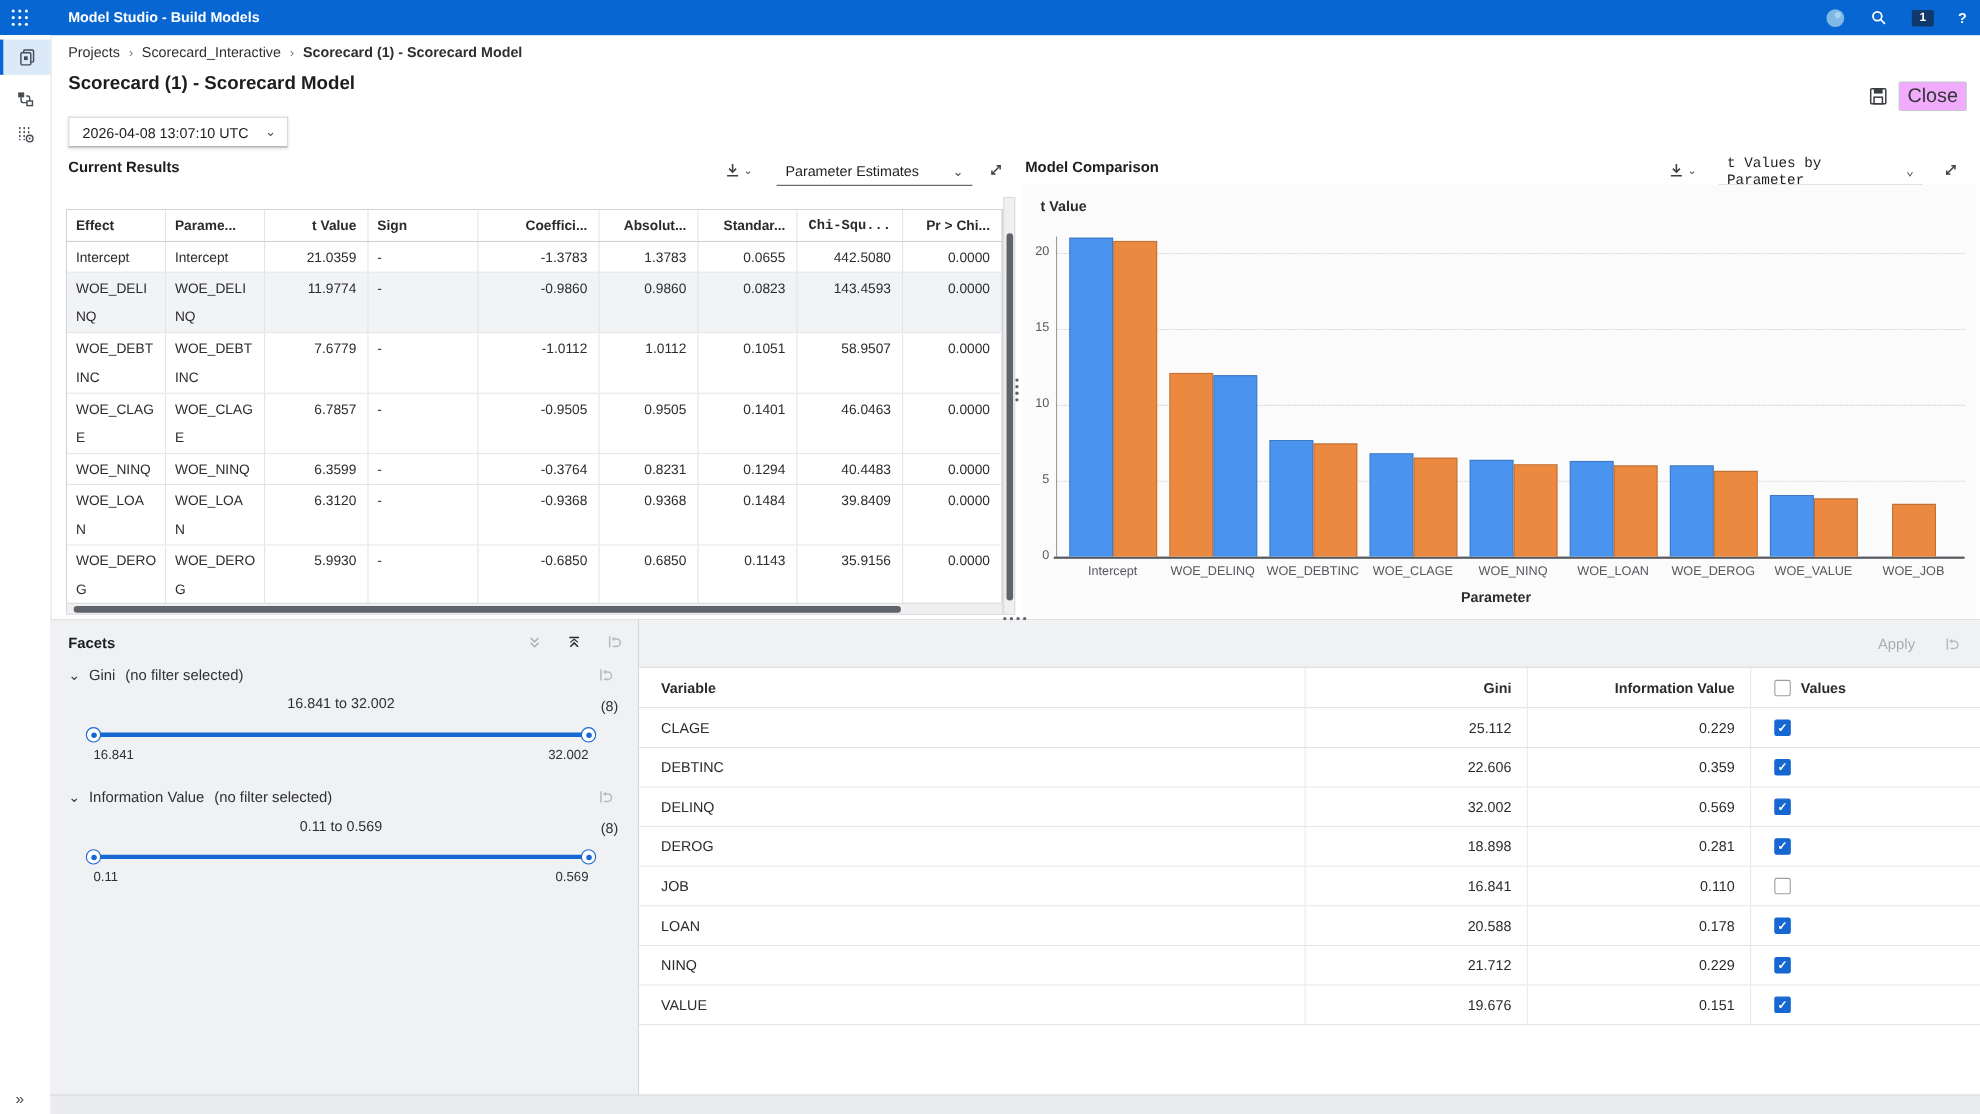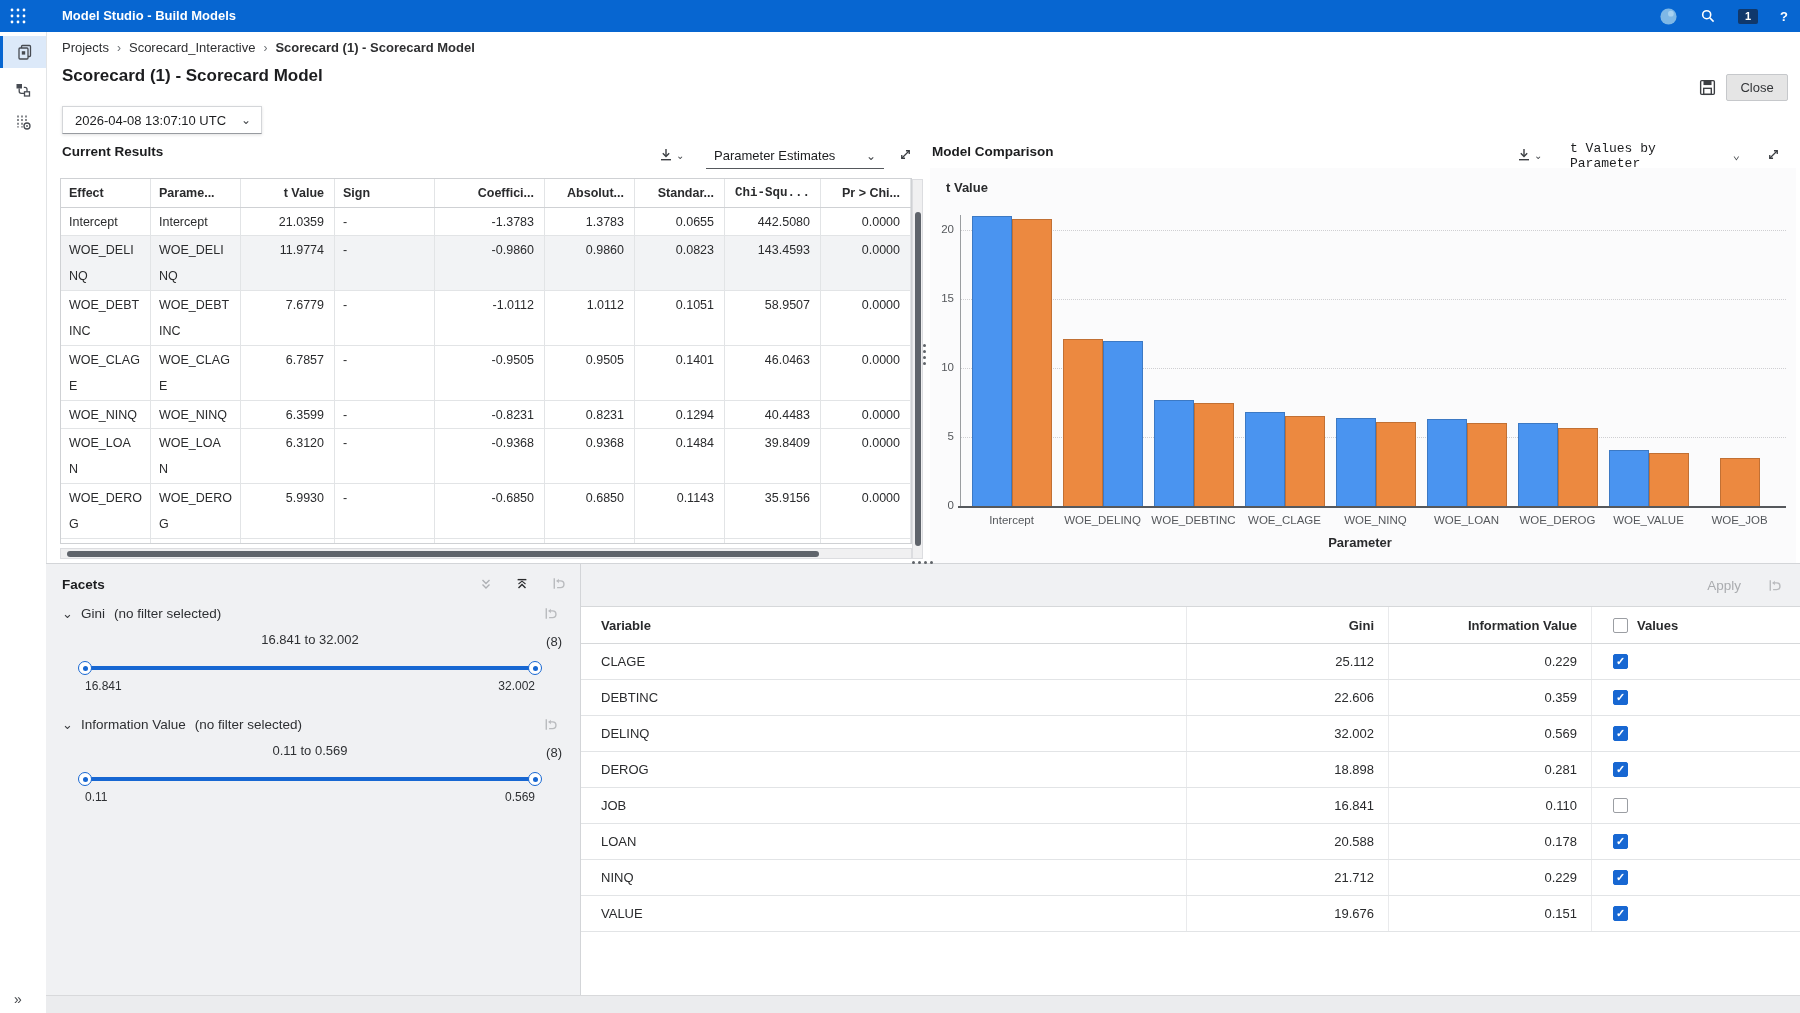--- a/index.html
+++ b/index.html
@@ -20,38 +20,38 @@
   .sidebar{left:0;top:32px;width:46px;height:981px;background:#fff;border-right:1px solid #e2e4e6;}
   .side-item{position:absolute;left:0;width:46px;height:32px;display:flex;align-items:center;justify-content:center;}
   .side-item.sel{background:#dce9f9;border-left:3px solid #0766d1;width:43px;}
   .side-collapse{position:absolute;left:14px;bottom:6px;font-size:14px;color:#45484c;cursor:pointer;}
 
   
   .breadcrumb{left:62px;top:40px;font-size:13px;color:#2e2f31;display:flex;gap:8px;align-items:center;}
   .breadcrumb .sep{color:#6f7377;font-size:12px;}
   .breadcrumb .last{font-weight:bold;}
   .page-title{left:62px;top:66px;font-size:17px;font-weight:bold;}
-  .close-btn{left:1726px;top:74px;width:60px;height:25px;background:#e5e5e5;border:1px solid #c6c8cb;
-             border-radius:2px;font-size:13px;color:#333538;display:flex;align-items:center;justify-content:center;cursor:pointer;}
+  .close-btn{left:1726px;top:74px;width:60px;height:25px;background:#f0abfc;border:1px solid #c6c8cb;
+             border-radius:2px;font-size:18px;color:#333538;display:flex;align-items:center;justify-content:center;cursor:pointer;}
   .save-icon{left:1698px;top:78px;cursor:pointer;}
   .date-dd{left:62px;top:106px;width:200px;height:28px;background:#fff;border:1px solid #d4d6d9;
            border-bottom:1px solid #989ba0;box-shadow:0 1px 3px rgba(0,0,0,.12);display:flex;align-items:center;
            font-size:13px;padding-left:12px;box-sizing:border-box;cursor:pointer;}
   .date-dd .chev{margin-left:auto;margin-right:10px;color:#45484c;font-size:12px;}
 
   
   .panel-title{font-size:13.5px;font-weight:bold;color:#1c1d1f;}
   .select-ul{height:26px;background:#fff;border-bottom:1px solid #55585c;display:flex;align-items:center;
              font-size:13px;padding:0 8px;box-sizing:border-box;cursor:pointer;}
   .select-ul .chev{margin-left:auto;color:#45484c;font-size:12px;padding-left:10px;}
   .icon-btn{cursor:pointer;display:flex;align-items:center;}
   .mini-chev{font-size:10px;color:#45484c;margin-left:2px;}
 
   
-  .cr-table{left:60px;top:178px;width:852px;height:366px;border:1px solid #cfd1d4;background:#fff;
+  .cr-table{left:60px;top:190px;width:852px;height:366px;border:1px solid #cfd1d4;background:#fff;
             overflow:hidden;box-sizing:border-box;}
   .pr-head{display:flex;height:28px;border-bottom:1px solid #cfd1d4;background:#fff;}
   .pr-hcell{font-size:12.5px;font-weight:bold;color:#2a2b2d;box-sizing:border-box;border-right:1px solid #e2e4e6;
             display:flex;align-items:center;overflow:hidden;white-space:nowrap;}
   .pr-row{display:flex;border-bottom:1px solid #e2e4e6;background:#fff;}
   .pr-row.shaded{background:#f2f3f5;}
   .pr-cell{font-size:12.5px;color:#2a2b2d;box-sizing:border-box;border-right:1px solid #e2e4e6;
            line-height:26px;padding-top:1px;overflow:hidden;white-space:pre-line;}
   .al{text-align:left;padding-left:8px;}
   .ar{text-align:right;padding-right:10px;}
@@ -292,21 +292,21 @@
           <div class="pr-cell ar" style="width: 90px;">0.9505</div>
           <div class="pr-cell ar" style="width: 90px;">0.1401</div>
           <div class="pr-cell ar" style="width: 96px;">46.0463</div>
           <div class="pr-cell ar" style="width: 90px;">0.0000</div>
         </div>
         <div class="pr-row" style="height: 27px;">
           <div class="pr-cell al" style="width: 90px;">WOE_NINQ</div>
           <div class="pr-cell al" style="width: 90px;">WOE_NINQ</div>
           <div class="pr-cell ar" style="width: 94px;">6.3599</div>
           <div class="pr-cell al" style="width: 100px;">-</div>
-          <div class="pr-cell ar" style="width: 110px;">-0.8231</div>
+          <div class="pr-cell ar" style="width: 110px;">-0.3764</div>
           <div class="pr-cell ar" style="width: 90px;">0.8231</div>
           <div class="pr-cell ar" style="width: 90px;">0.1294</div>
           <div class="pr-cell ar" style="width: 96px;">40.4483</div>
           <div class="pr-cell ar" style="width: 90px;">0.0000</div>
         </div>
         <div class="pr-row" style="height: 54px;">
           <div class="pr-cell al" style="width: 90px;">WOE_LOA
 N</div>
           <div class="pr-cell al" style="width: 90px;">WOE_LOA
 N</div>

